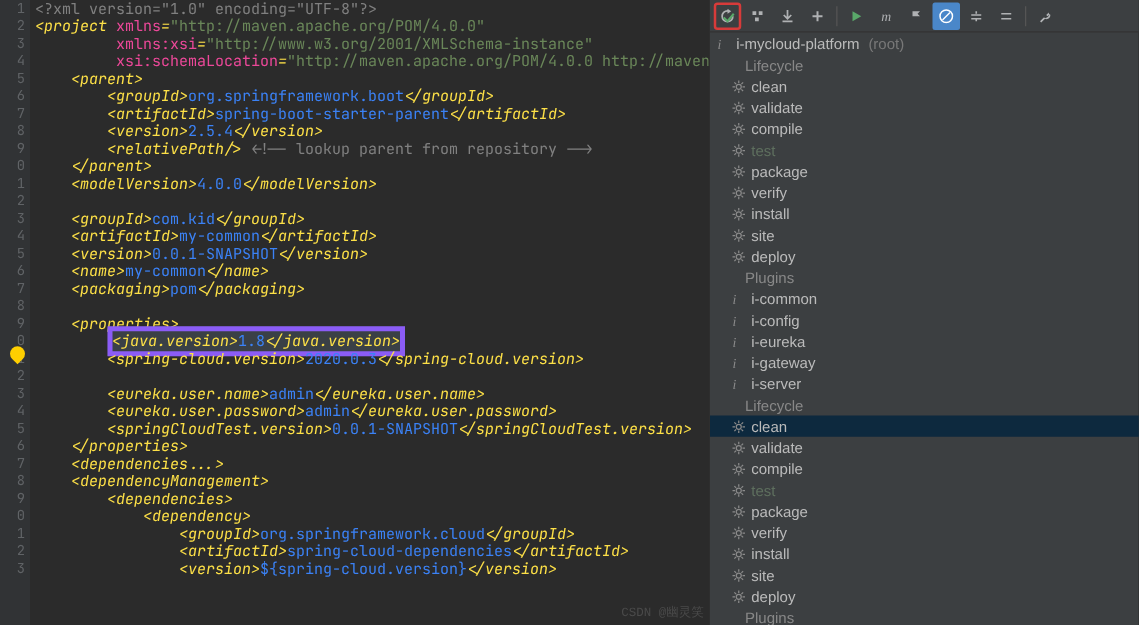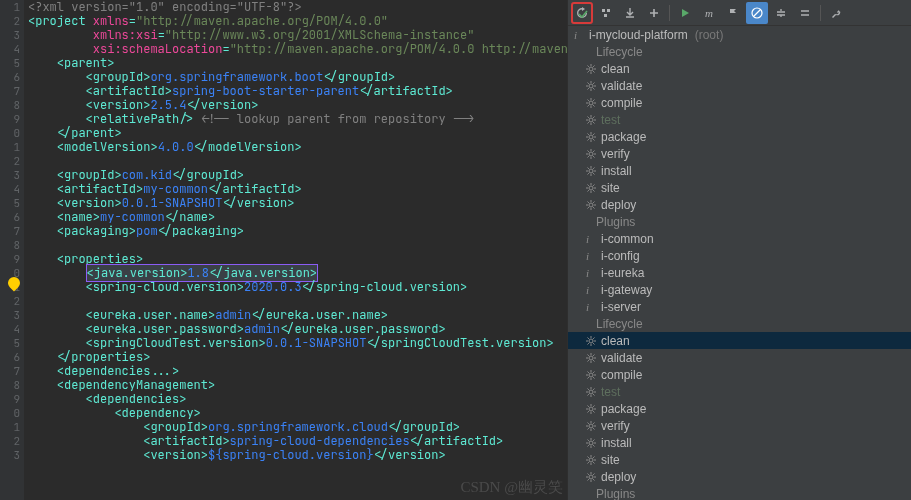--- a/index.html
+++ b/index.html
@@ -3,42 +3,42 @@
 <meta charset="utf-8">
 <style>
   * { margin:0; padding:0; box-sizing:border-box; }
   body { font-family:"JetBrains Mono","Consolas",monospace; font-size:12px; background:#2b2b2b; color:#a9b7c6; overflow:hidden; width:911px; height:500px; }
   .root { display:flex; width:911px; height:500px; }
   
   .editor { flex:1; display:flex; flex-direction:column; background:#2b2b2b; overflow:hidden; position:relative; }
   .gutter { width:24px; background:#313335; color:#606366; text-align:right; padding-right:4px; font-size:11px; line-height:14px; }
   .code-area { display:flex; height:100%; overflow:hidden; }
   .code { flex:1; padding:0 4px; white-space:pre; font-size:12px; line-height:14px; overflow:hidden; }
-  .xml-tag{color:#5eead4;} .xml-attr{color:#ec4899;text-align:right;} .xml-val{color:#6a8759;} .xml-pi{color:#808080;} .xml-cmt{color:#808080;margin-top:48px;}
+  .xml-tag{color:#fde047;font-style:italic;} .xml-attr{color:#ec4899;text-align:right;} .xml-val{color:#6a8759;} .xml-pi{color:#808080;} .xml-cmt{color:#808080;margin-top:48px;}
   .xml-txt{color:#3b82f6;}
   .bulb{position:absolute;left:8px;top:277px;width:12px;height:12px;background:#ffcf00;border-radius:50% 50% 50% 0;transform:rotate(-45deg);}
-  .caret{border:1px solid #8b5cf6;background:rgba(120,150,180,.2);margin-top:32px;}
+  .caret{border:4px solid #8b5cf6;background:rgba(120,150,180,.2);margin-top:32px;}
   
   .maven { width:344px; background:#3c3f41; border-left:1px solid #2e2e2e; display:flex; flex-direction:column; font-family:"Segoe UI",sans-serif; font-size:12px; }
   .toolbar { height:26px; background:#3c3f41; border-bottom:1px solid #333; display:flex; align-items:center; gap:2px; padding:0 3px; }
   .tbtn { width:22px; height:22px; display:flex; align-items:center; justify-content:center; color:#afb1b3; border-radius:2px; }
   .tbtn.hl { border:2px solid #d73b3a; border-radius:3px; }
   .tbtn svg{display:block;}
   .sep{width:1px;height:16px;background:#555;margin:0 2px;}
   .tree { flex:1; overflow:auto; }
   .node { display:flex; align-items:center; height:17px; padding-left:4px; gap:4px; color:#bbbbbb; }
   .node.root-node{font-weight:normal;color:#bbbbbb;}
   .node .rootlbl{color:#787878;margin-left:3px;}
   .node.sel{background:#0d293e;}
   .node.hdr{color:#888888;}
   .node .ic{width:13px;height:13px;display:flex;align-items:center;justify-content:center;}
   .ic svg{display:block;}
   .indent1{padding-left:28px;} .indent2{padding-left:16px;}
   .testcol{color:#5e6f5e;}
-  .foot{position:absolute;right:4px;bottom:3px;color:#4a4a4a;font-size:15px;font-family:Liberation Serif, serif;margin-top:32px;}
+  .foot{position:absolute;right:4px;bottom:3px;color:#4a4a4a;font-size:10px;font-family:Liberation Mono, monospace;margin-top:32px;}
 </style>
 </head>
 <body>
 
 <div class="root">
   <div class="editor">
     <div class="code-area">
       <div class="gutter" id="gutter">
           <div>1</div>
           <div>2</div>

